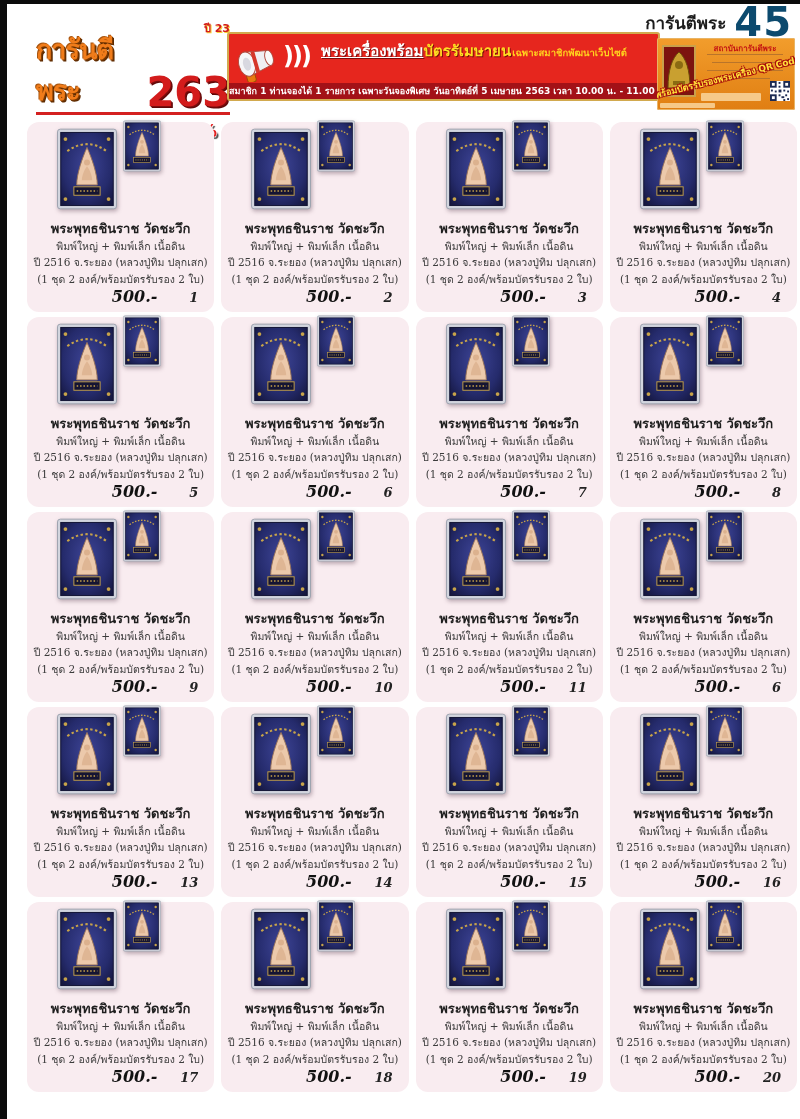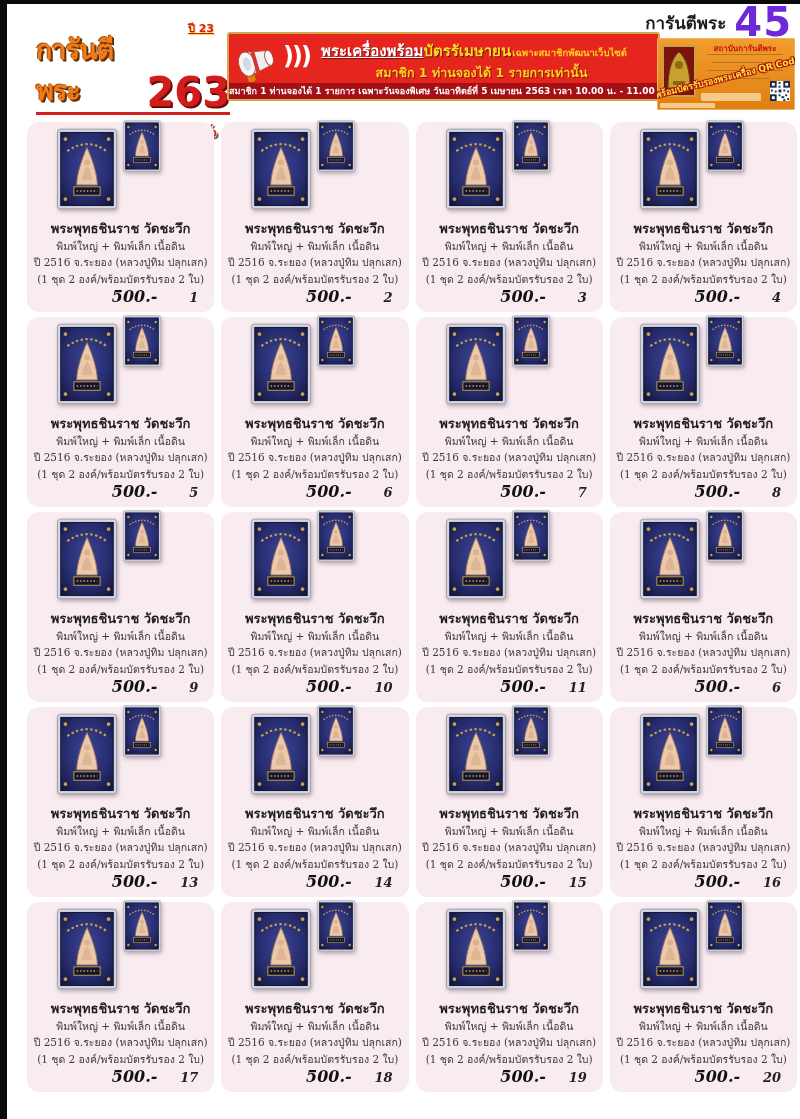--- a/index.html
+++ b/index.html
@@ -4,30 +4,30 @@
 <style>
   html,body{margin:0;padding:0;}
   body{width:800px;height:1119px;background:#ffffff;position:relative;overflow:hidden;
        font-family:"DejaVu Serif", serif;}
   .edge-top{position:absolute;left:0;top:0;width:800px;height:4px;background:#0b0b0b;}
   .edge-left{position:absolute;left:0;top:0;width:7px;height:1119px;background:#0b0b0b;}
 
   
   .pagehead{position:absolute;top:2px;right:8px;display:flex;align-items:flex-end;gap:8px;}
   .pagehead .lbl{font:bold 17px "DejaVu Sans",sans-serif;color:#1c1c1c;padding-bottom:6px;}
-  .pagehead .no{font:800 40px "DejaVu Sans",sans-serif;color:#6d28d9;letter-spacing:1px;line-height:1;}
+  .pagehead .no{font:800 40px "DejaVu Sans",sans-serif;color:#0c4a6e;letter-spacing:1px;line-height:1;}
 
   .logo{position:absolute;left:36px;top:30px;width:194px;}
   .logo-row{display:flex;align-items:flex-end;position:relative;}
   .logo-main{font:bold 27px "DejaVu Sans",sans-serif;color:#f07c1a;letter-spacing:-1px;line-height:1.5;
              text-shadow:1px 1px 0 #7a3800,2px 2px 0 #5c2a00,-1px -1px 0 #a85510;}
   .logo-issue{font:bold 40px "DejaVu Sans",sans-serif;color:#d31c1c;line-height:.95;margin-left:19px;
              text-shadow:1px 1px 0 #7e0d0d,2px 2px 0 #5e0808;}
-  .logo-year{position:absolute;top:-11px;right:16px;font:bold 11px "DejaVu Sans",sans-serif;color:#d31c1c;
-             text-shadow:1px 1px 0 #f7d23c;text-decoration:underline;}
+  .logo-year{position:absolute;top:-11px;right:0;font:bold 11px "DejaVu Sans",sans-serif;color:#d31c1c;
+             text-shadow:1px 1px 0 #f7d23c;}
   .logo-line{height:3px;background:#d42020;margin-top:1px;}
   .logo-tag{margin-top:2px;font:bold 17px "DejaVu Sans",sans-serif;color:#e32121;letter-spacing:0;
             text-shadow:-1px -1px 0 #fff,1px -1px 0 #fff,-1px 1px 0 #fff,2px 2px 1px #444;}
 
   .banner{position:absolute;left:227px;top:32px;width:433px;height:69px;box-sizing:border-box;
           background:#e6261e;border:2px solid #d2a94e;border-radius:3px;overflow:hidden;}
   .mega{position:absolute;left:4px;top:6px;width:50px;height:42px;}
   .waves{position:absolute;left:54px;top:8px;font:bold 24px "DejaVu Sans",sans-serif;color:#fff;letter-spacing:-2px;}
   .b1{position:absolute;left:92px;top:5px;white-space:nowrap;display:flex;align-items:baseline;}
   .b1 .w{font:bold 15px "DejaVu Sans",sans-serif;color:#fff;text-shadow:1px 1px 0 #7c0b0b;text-decoration:underline;}
@@ -98,21 +98,20 @@
       <path d="M21,10.5 L25,11.3 L25,33 L21,33.8 Z" fill="#d5372a"></path>
       <ellipse cx="38" cy="22" rx="4.2" ry="8.2" fill="#fafafa" stroke="#b24a3e"></ellipse>
     </g>
   </svg>
   <span class="waves">)))</span>
   <div class="b1">
     <span class="w">พระเครื่องพร้อม</span>
     <span class="y">บัตรรัเมษายน</span>
     <span class="s">เฉพาะสมาชิกพัฒนาเว็บไซต์</span>
   </div>
-  <div class="b2">สมาชิก 1 ท่านจองได้ 1 รายการเท่านั้น</div>
   <div class="b3">สมาชิก 1 ท่านจองได้ 1 รายการ เฉพาะวันจองพิเศษ วันอาทิตย์ที่ 5 เมษายน 2563 เวลา 10.00 น. - 11.00 น.</div>
 </div>
 
 <div class="cert">
   <div class="cert-photo">
     <svg viewBox="0 0 30 46" width="100%" height="100%" xmlns="http://www.w3.org/2000/svg">
       <rect width="30" height="46" fill="#7c130f"></rect>
       <path d="M15,4 C22,10 26,22 26,40 L4,40 C4,22 8,10 15,4 Z" fill="#c9a030" stroke="#6b4a08"></path>
       <circle cx="15" cy="17" r="4" fill="#8a6a12"></circle>
       <path d="M9,33 h12 v4 h-12 z" fill="#8a6a12"></path>

